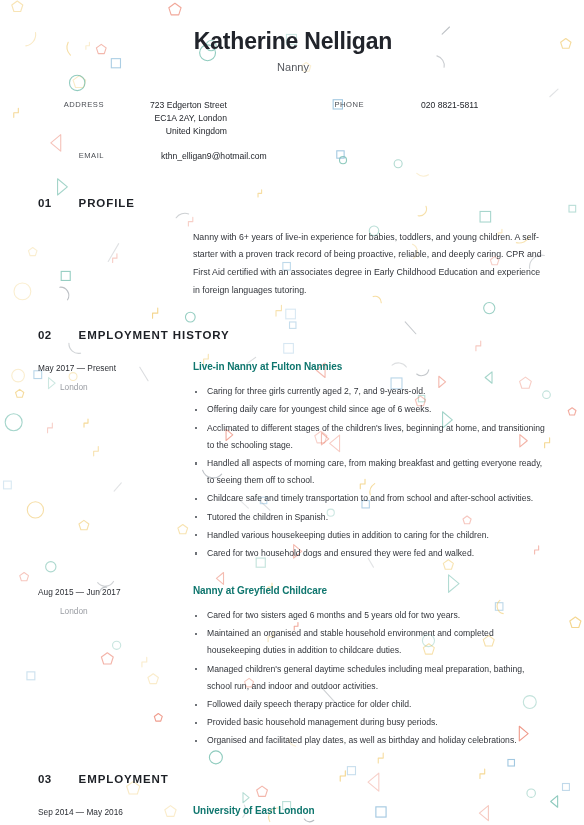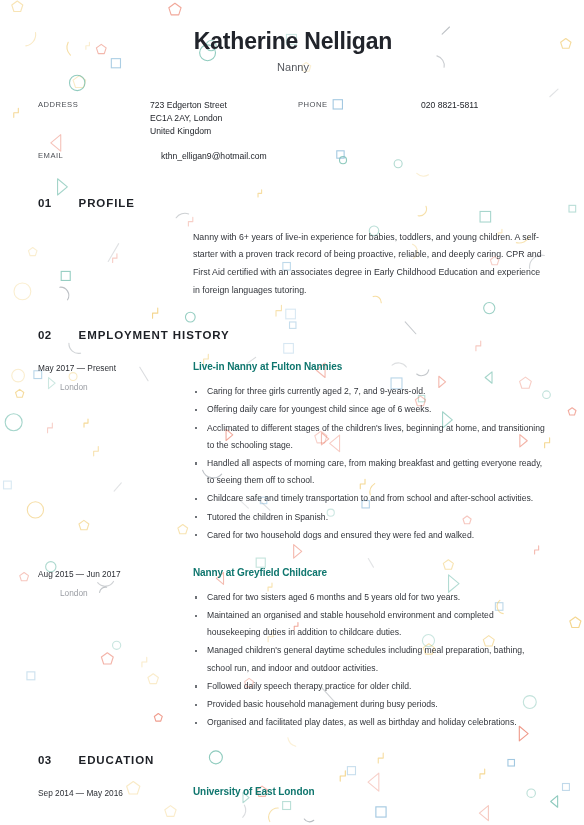--- a/index.html
+++ b/index.html
@@ -46,21 +46,21 @@
 
   
   .contact {
     display:flex;
     margin-bottom:34px;
     font-size:8.5px;
   }
   .contact-col { display:flex; }
   .contact-col.left { width:260px; }
   .contact-rows { display:flex; flex-direction:column; }
-  .contact-row { display:flex; margin-bottom:11px; }
+  .contact-row { display:flex; margin-bottom:11px;text-align:right; }
   .contact-row:last-child { margin-bottom:0;gap:11px; }
   .c-label {
     width:66px;
     color:#4b4e54;
     font-size:7.6px;
     letter-spacing:0.5px;
     padding-top:1px;
     flex-shrink:0;
   }
   .c-value {
@@ -353,20 +353,21 @@
       </div>
       <div class="entry-main">
         <div class="entry-title">Live-in Nanny at Fulton Nannies</div>
         <ul class="bullets">
             <li>Caring for three girls currently aged 2, 7, and 9-years-old.</li>
             <li>Offering daily care for youngest child since age of 6 weeks.</li>
             <li>Acclimated to different stages of the children's lives, beginning at home, and transitioning to the schooling stage.</li>
             <li>Handled all aspects of morning care, from making breakfast and getting everyone ready, to seeing them off to school.</li>
             <li>Childcare safe and timely transportation to and from school and after-school activities.</li>
             <li>Tutored the children in Spanish.</li>
+            <li>Handled various housekeeping duties in addition to caring for the children.</li>
             <li>Cared for two household dogs and ensured they were fed and walked.</li>
           </ul>
       </div>
     </div>
 
     <div class="entry">
       <div class="entry-side">
         <div class="entry-date">Aug 2015 — Jun 2017</div>
         <div class="entry-loc">London</div>
       </div>
@@ -380,21 +381,21 @@
             <li>Provided basic household management during busy periods.</li>
             <li>Organised and facilitated play dates, as well as birthday and holiday celebrations.</li>
           </ul>
       </div>
     </div>
   </div>
 
   <div class="section sec-education">
     <div class="section-head">
       <span class="sec-num">03</span>
-      <span class="sec-title">EDUCATION</span>
+      <span class="sec-title">EMPLOYMENT</span>
     </div>
 
     <div class="entry">
       <div class="entry-side">
         <div class="entry-date">Sep 2014 — May 2016</div>
 
       </div>
       <div class="entry-main">
         <div class="entry-title">University of East London</div>
 

